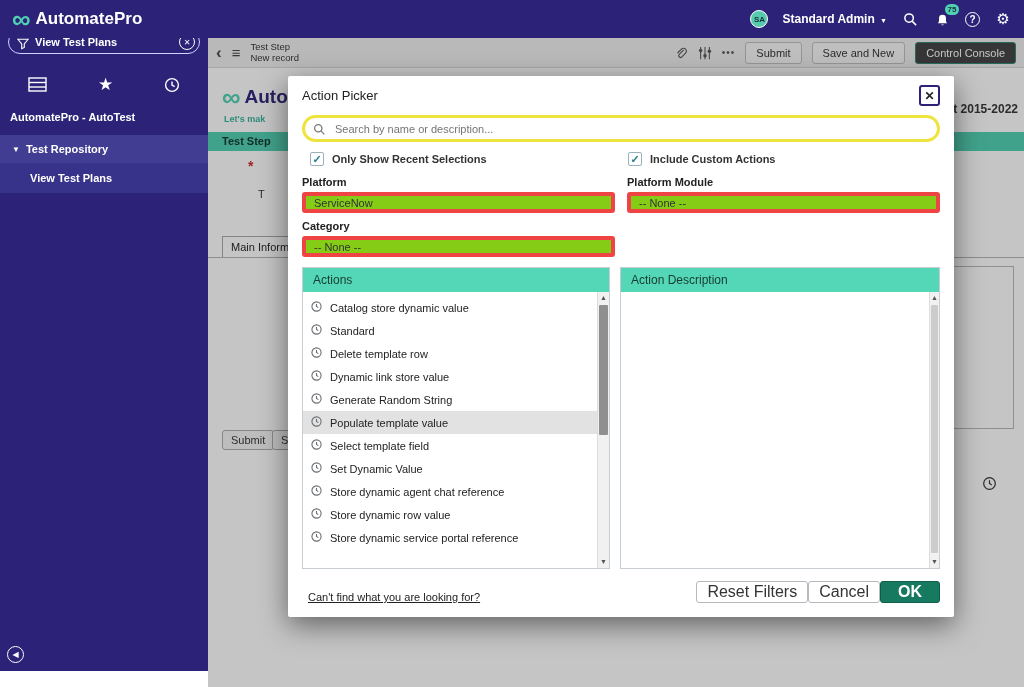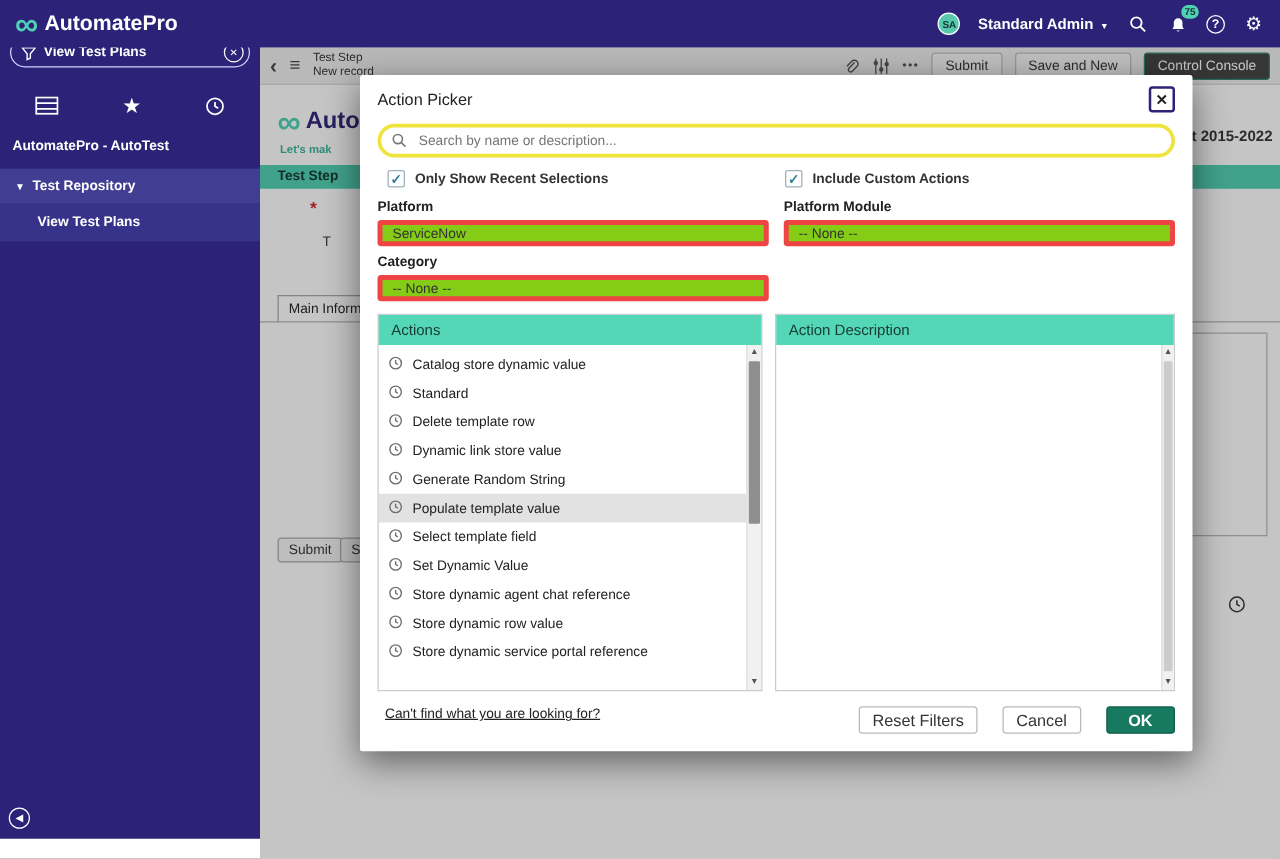--- a/index.html
+++ b/index.html
@@ -73,21 +73,21 @@
   .pg-btn { position:absolute; top:362px; height:20px; font-size:11px; border:1px solid #ababab;
     background:#f5f5f5; border-radius:3px; color:#333; padding:0 8px; cursor:pointer; }
   .pg-btn.submit { left:14px; }
   .pg-btn.save { left:64px; width:24px; overflow:hidden; }
   .pg-clock { position:absolute; left:774px; top:408px; }
 
   .dim-overlay { position:absolute; top:38px; left:208px; width:816px; height:649px;
     background:rgba(25,25,25,0.25); z-index:40; }
 
   
-  .modal { position:absolute; left:288px; top:60px; width:666px; height:541px; background:#fff;
+  .modal { position:absolute; left:288px; top:76px; width:666px; height:541px; background:#fff;
     border-radius:2px; box-shadow:0 8px 28px rgba(0,0,0,0.5); z-index:50; display:flex; flex-direction:column; }
   .modal-header { display:flex; align-items:center; justify-content:space-between; padding:9px 14px 4px; }
   .modal-title { font-size:13px; color:#222; }
   .modal-close { width:21px; height:21px; border:2px solid #2c2379; border-radius:3px; background:#fff;
     color:#222; font-size:12px; font-weight:bold; display:flex; align-items:center; justify-content:center; cursor:pointer; }
   .modal-search { margin:5px 14px 2px; position:relative; }
   .modal-search input { width:100%; height:27px; border:3px solid #efe33d; border-radius:14px;
     padding:0 12px 0 30px; font-size:11px; color:#555; outline:none; background:#fff; }
   .search-mag { position:absolute; left:11px; top:7px; }
   .checkbox-row { display:flex; margin:8px 14px 2px 22px; }
@@ -106,24 +106,24 @@
   .list { flex:1; overflow:hidden; padding-top:4px; }
   .action-item { display:flex; align-items:center; gap:8px; padding:0 8px; font-size:11px; color:#222;
     height:23px; cursor:pointer; }
   .action-item.selected { background:#e2e2e2; }
   .scrollbar { width:12px; background:#f1f1f1; border-left:1px solid #ddd; position:relative; }
   .sb-arrow { height:12px; font-size:7px; color:#555; text-align:center; line-height:12px; cursor:pointer; }
   .sb-arrow.bottom { position:absolute; bottom:0; left:0; right:0; }
   .sb-thumb { position:absolute; top:13px; left:1px; width:9px; height:130px; background:#8f8f8f; border-radius:1px; cursor:pointer; }
   .scrollbar.thin { width:10px; }
   .scrollbar.thin .sb-thumb { width:7px; background:#cccccc; height:calc(100% - 28px); }
-  .modal-footer { display:flex; align-items:flex-start; padding:12px 14px 14px; gap:20px; }
+  .modal-footer { display:flex; align-items:flex-end; padding:12px 14px 14px; gap:0; }
   .footer-link { font-size:11px; color:#222; text-decoration:underline; margin-left:6px; cursor:pointer; }
   .footer-spacer { flex:1; }
-  .btn { height:22px; padding:0 10px; font-size:13px; border:1px solid #b5babf; background:#fff;
+  .btn { height:22px; padding:0 10px; font-size:16px; border:1px solid #b5babf; background:#fff;
     border-radius:3px; color:#333; cursor:pointer; }
   .btn.ok { background:#17795f; border-color:#0f5e49; color:#fff; font-weight:bold; padding:0 17px; }
 </style>
 </head>
 <body>
 
 <div class="stage">
 
   <div class="app-header">
     <div class="logo">

